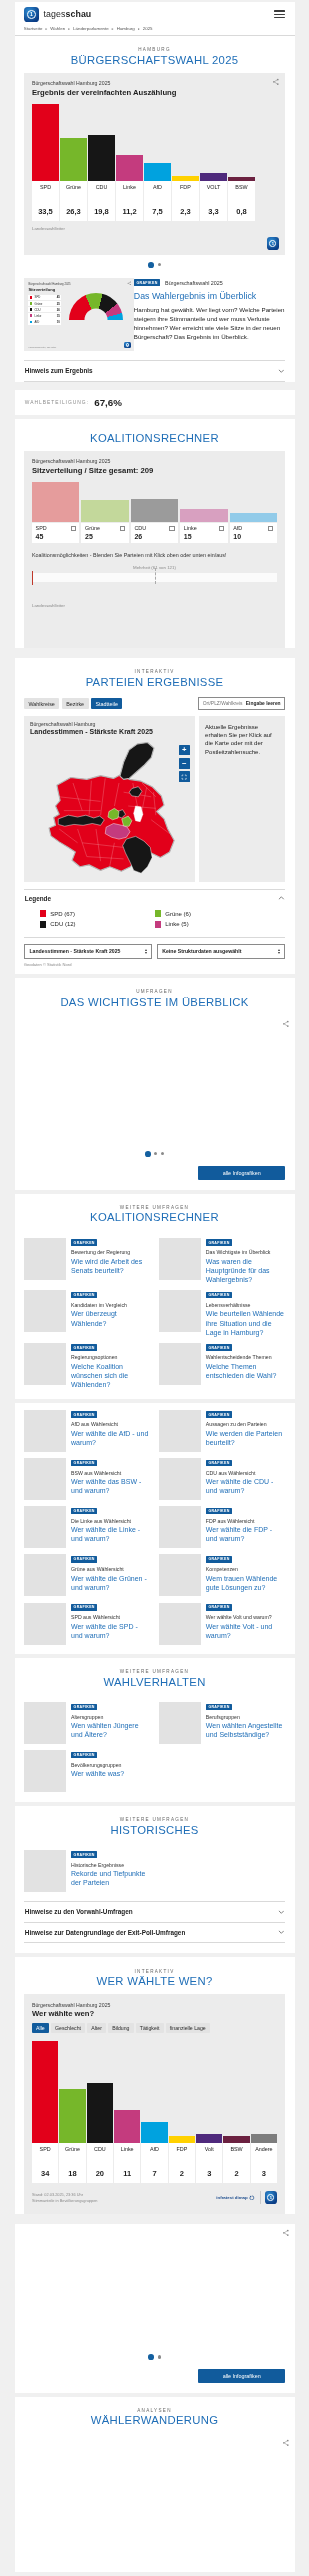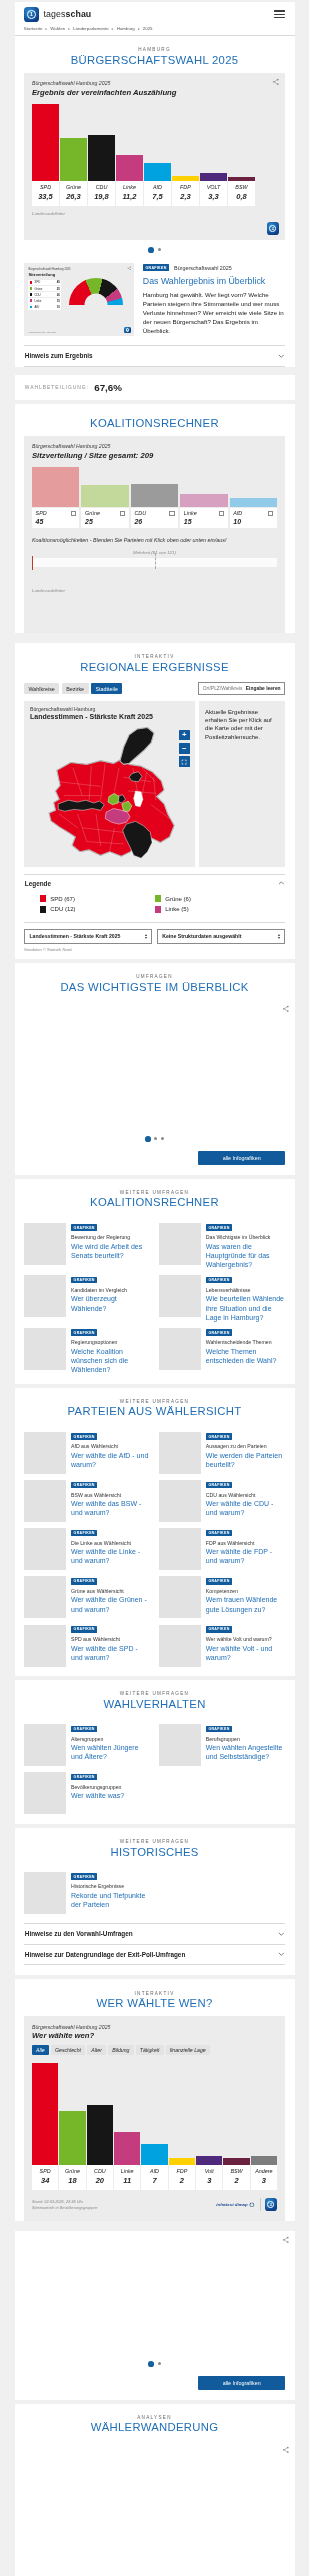--- a/index.html
+++ b/index.html
@@ -18,46 +18,46 @@
   .burger { width:11.3px; display:flex; flex-direction:column; gap:2.1px; cursor:pointer; }
   .burger span { height:1.3px; background:#3c3c3c; border-radius:0.5px; }
   .breadcrumb { display:flex; gap:3.1px; align-items:center; padding:1px 9.3px 4.1px; font-size:4.4px; color:#555; }
   .breadcrumb .sep { color:#777; font-size:3.6px; }
   .hdiv { height:0.5px; background:#d9d9d9; }
 
   .kicker { text-align:center; font-size:4.6px; letter-spacing:1.3px; color:#666; }
   .sec-title { text-align:center; font-size:11.3px; color:#1f6eb7; font-weight:400; letter-spacing:0.3px; margin-top:1.5px; }
   .sec-head { padding:11.3px 0 7.2px; }
 
-  .card { background:#ececec; margin:0 9.3px; position:relative;font-style:italic; }
+  .card { background:#ececec; margin:0 9.3px; position:relative; }
   .card-kicker { font-size:5.2px; color:#3a3a3a; }
   .card-title { font-size:7.7px; font-weight:bold; margin-top:1.5px; }
 
   .share { position:absolute; top:5.2px; right:5.2px; cursor:pointer; }
 
   
   .vchart { display:flex; align-items:flex-end; margin-top:7.2px; }
   .vchart .bar-col { flex:1; display:flex; flex-direction:column; justify-content:flex-end; }
   .vchart .bar-col + .bar-col { margin-left:1px; }
   .vchart .bar { width:100%; }
   .vchart .bar-label { background:#fff; text-align:center; padding:3.6px 0 4.6px; }
   .vchart .bar-label .nm { display:block; font-size:5.4px; color:#222; }
-  .vchart .bar-label .vl { display:block; font-size:7.5px; font-weight:bold; margin-top:2px; }
+  .vchart .bar-label .vl { display:block; font-size:7.5px; font-weight:bold; margin-top:17px; }
   .chart-src { font-size:4.4px; color:#8a8a8a; padding:5.2px 0 6.2px; }
 
   .ard-logo { width:12.4px; height:12.4px; border-radius:3.1px; background:radial-gradient(circle at 35% 30%, #2f8fd6, #0b3e86 75%); display:flex; align-items:center; justify-content:center; }
   .ard-logo .ts-ring { width:6.7px; height:6.7px; font-size:4.1px; border-width:0.9px; }
   .abs-br { position:absolute; right:6.2px; bottom:5.2px; }
 
   .dots { display:flex; gap:3.6px; align-items:center; justify-content:center; padding:7.2px 0; }
   .dot { width:3.1px; height:3.1px; border-radius:50%; background:#8a8a8a; cursor:pointer; }
   .dot.active { width:5.7px; height:5.7px; background:#1460a0; }
 
   
-  .teaser { display:flex; gap:9px; padding:3.1px 9.3px 9.3px; }
+  .teaser { display:flex; gap:0; padding:3.1px 9.3px 9.3px; }
   .mini-card { width:110px; min-width:110px; height:73px; background:#ececec; position:relative; padding:4.1px 4.6px; }
   .mini-kicker { font-size:2.8px; color:#444; }
   .mini-title { font-size:4.1px; font-weight:bold; margin-top:0.5px; }
   .mini-legend { margin-top:3.1px; }
   .mini-legend .mrow { display:flex; align-items:center; gap:2.1px; background:#fff; padding:0.8px 1.5px; width:33px; margin-bottom:0.5px; }
   .mini-legend .sq { width:2.6px; height:2.6px; }
   .mini-legend .ml { font-size:2.8px; flex:1; }
   .mini-legend .mv { font-size:2.8px; font-weight:bold; }
   .halfdonut { position:absolute; left:45px; top:15.5px; width:54px; height:27px; overflow:hidden; }
   .halfdonut .disc { position:absolute; top:0; left:0; width:54px; height:54px; border-radius:50%; }
@@ -410,21 +410,21 @@
         </div>
       </div>
       <div class="chart-src" style="padding-top:21.6px;">Landeswahlleiter</div>
       <div style="height:25px;"></div>
     </div>
   </section>
 
   <section class="band">
     <div class="sec-head">
       <div class="kicker">INTERAKTIV</div>
-      <h2 class="sec-title">REGIONALE ERGEBNISSE</h2>
+      <h2 class="sec-title">PARTEIEN ERGEBNISSE</h2>
     </div>
     <div class="reg-toolbar">
       <div class="tabs" id="reg-tabs">
           <span class="tab">Wahlkreise</span>
           <span class="tab">Bezirke</span>
           <span class="tab active">Stadtteile</span>
         </div>
       <div class="search">
         <input id="reg-search" placeholder="Ort/PLZ/Wahlkreis" style="">
         <span class="clear-btn">Eingabe leeren</span>
@@ -567,24 +567,20 @@
           <div class="tbody"><span class="badge">GRAFIKEN</span><div class="tk">Regierungsoptionen</div><div class="tt">Welche Koalition wünschen sich die Wählenden?</div></div>
         </div>
         <div class="tcard">
           <div class="tthumb"></div>
           <div class="tbody"><span class="badge">GRAFIKEN</span><div class="tk">Wahlentscheidende Themen</div><div class="tt">Welche Themen entschieden die Wahl?</div></div>
         </div>
       </div>
   </section>
 
   <section class="band">
-    <div class="sec-head">
-      <div class="kicker">WEITERE UMFRAGEN</div>
-      <h2 class="sec-title">PARTEIEN AUS WÄHLERSICHT</h2>
-    </div>
     <div class="cgrid" id="grid-parteien">
         <div class="tcard">
           <div class="tthumb"></div>
           <div class="tbody"><span class="badge">GRAFIKEN</span><div class="tk">AfD aus Wählersicht</div><div class="tt">Wer wählte die AfD - und warum?</div></div>
         </div>
         <div class="tcard">
           <div class="tthumb"></div>
           <div class="tbody"><span class="badge">GRAFIKEN</span><div class="tk">Aussagen zu den Parteien</div><div class="tt">Wie werden die Parteien beurteilt?</div></div>
         </div>
         <div class="tcard">

